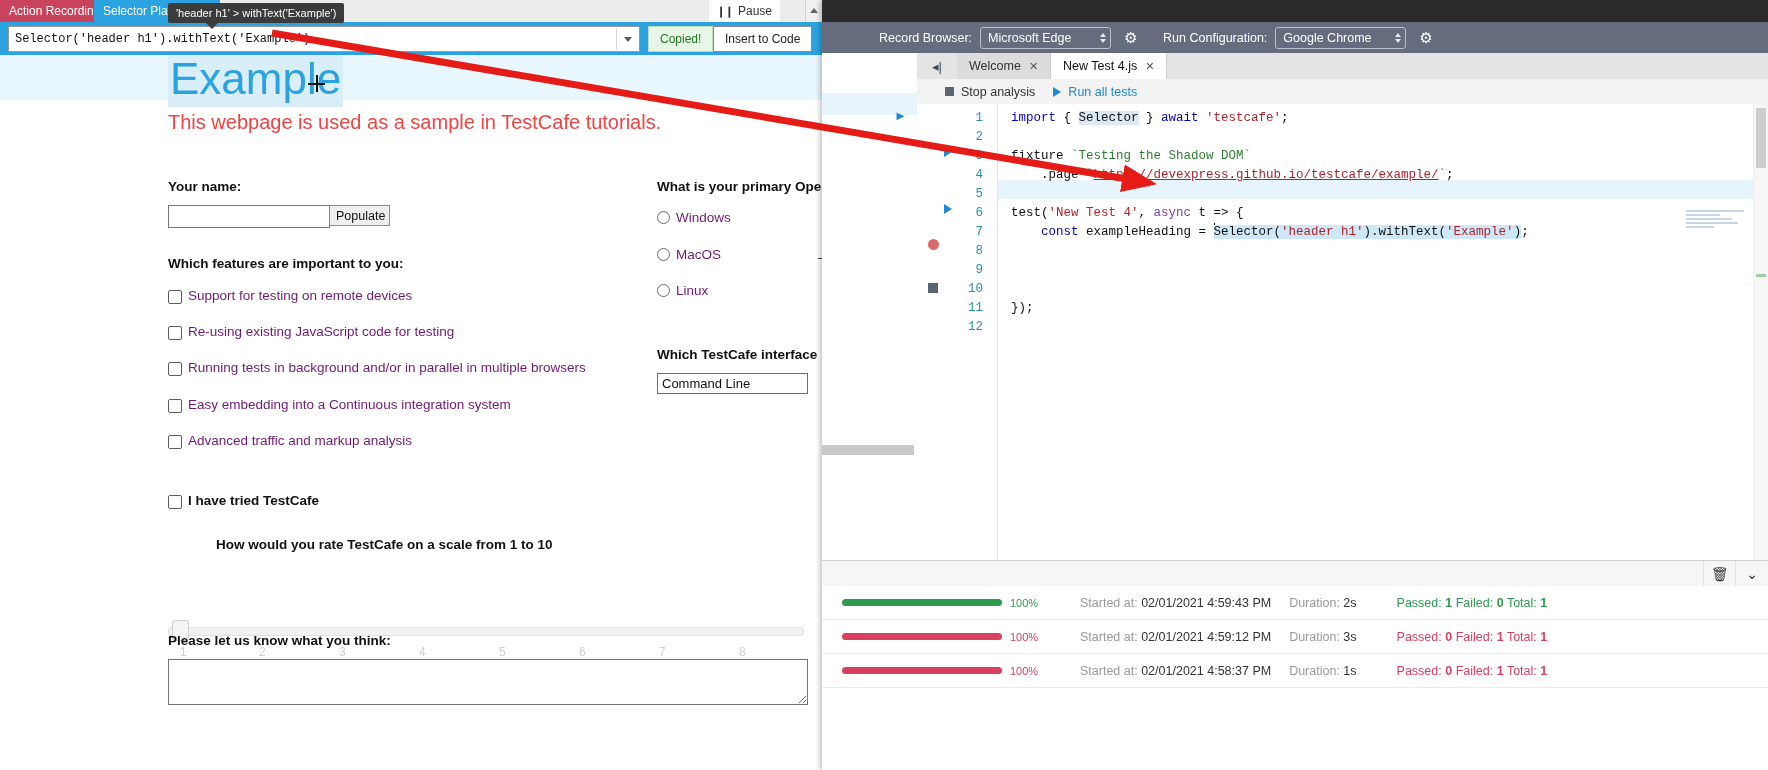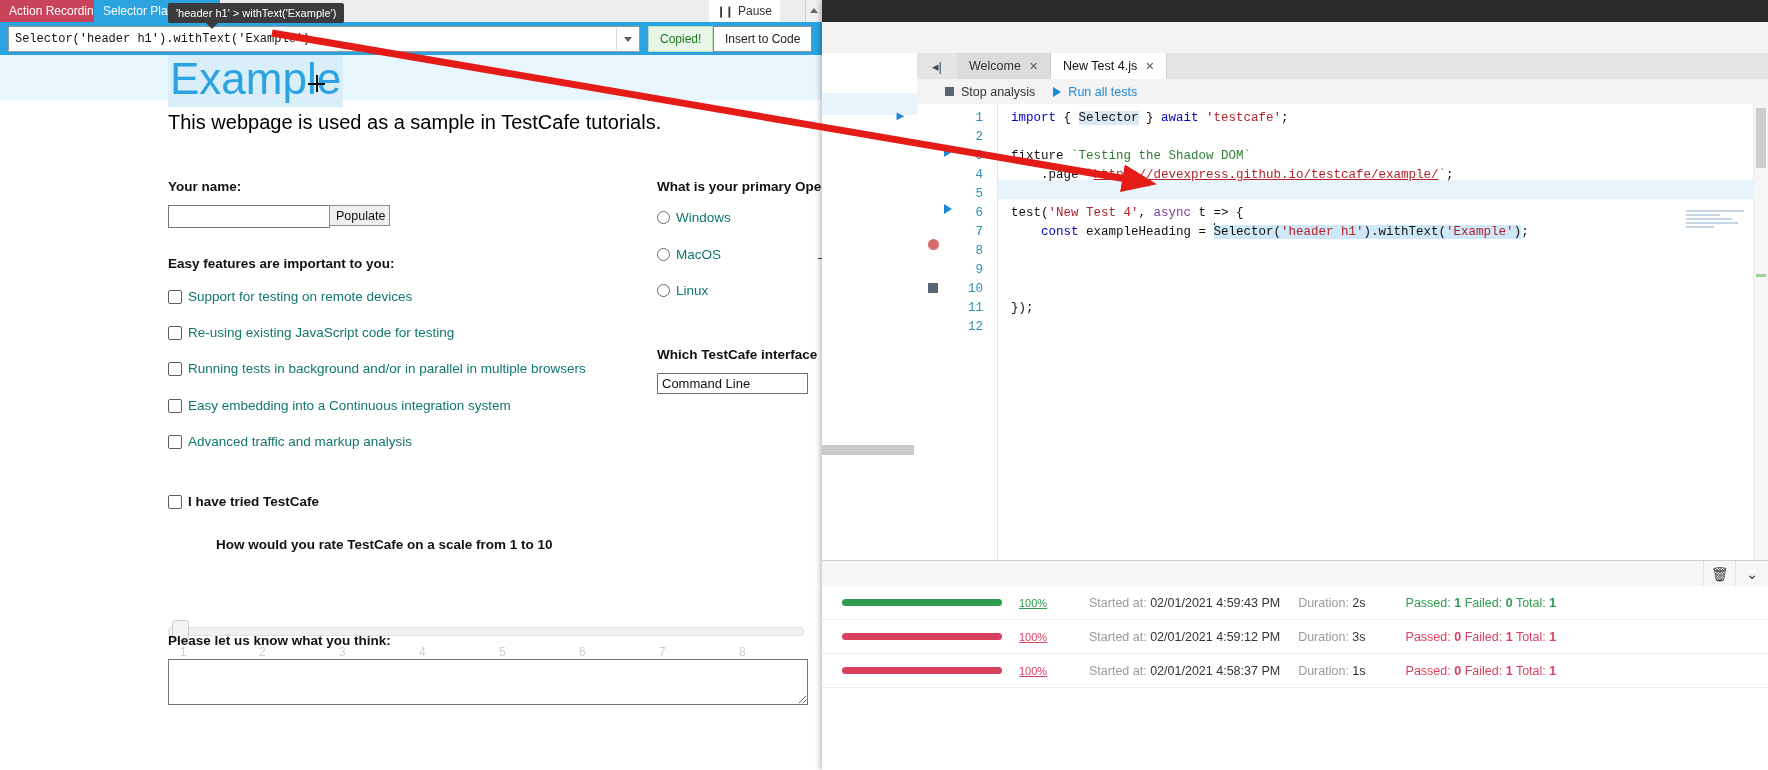--- a/index.html
+++ b/index.html
@@ -41,35 +41,35 @@
   .sel-caret i{width:0;height:0;border-left:4px solid transparent;border-right:4px solid transparent;border-top:5px solid #5c5c5c;display:block;}
   .btn-copied{position:absolute;left:648px;top:4px;height:24px;line-height:24px;padding:0 11px;background:#e7f6e7;border:1px solid #b9dcb9;color:#1f7a1f;font-size:12px;}
   .btn-insert{position:absolute;left:713px;top:4px;height:24px;line-height:24px;padding:0 11px;background:#fff;border:1px solid #8c8c8c;color:#222;font-size:12px;}
   .sel-scroll{position:absolute;right:0;top:22px;width:16px;height:33px;background:#f0f0f0;border-left:1px solid #cfcfcf;}
 
   
   .page-body{position:absolute;left:0;top:55px;width:822px;height:715px;background:#fff;overflow:hidden;}
   .hdr-band{position:absolute;left:0;top:0;width:822px;height:45px;background:#e8f6fd;}
   .hdr-h1{position:absolute;left:168px;top:-4px;font-size:44px;color:#2aa3e0;font-weight:400;line-height:56px;
           background:#d9eef9;padding:0 2px;}
-  .hdr-sub{position:absolute;left:168px;top:56px;font-size:20px;color:#000000;}
+  .hdr-sub{position:absolute;left:168px;top:56px;font-size:20px;color:#ef4444;}
   .cursor-cross{position:absolute;left:308px;top:75px;width:17px;height:17px;z-index:25;}
   .cursor-cross:before,.cursor-cross:after{content:"";position:absolute;background:#111;}
   .cursor-cross:before{left:8px;top:0;width:1.6px;height:17px;}
   .cursor-cross:after{top:8px;left:0;height:1.6px;width:17px;}
 
   .lbl-bold{font-size:13.5px;font-weight:bold;color:#111;}
-  .lbl-norm{font-size:13.5px;color:#0f766e;}
+  .lbl-norm{font-size:13.5px;color:#701a75;}
 
   .fld-name-label{position:absolute;left:168px;top:124px;}
   .name-input{position:absolute;left:168px;top:150px;width:156px;height:19px;border:1px solid #767676;background:#fff;}
   .populate-btn{position:absolute;left:329px;top:150px;width:61px;height:21px;background:#efefef;border:1px solid #8d8d8d;font-size:12.5px;color:#111;}
 
   .feat-title{position:absolute;left:168px;top:201px;}
-  .chk-row{position:absolute;left:168px;display:flex;align-items:center;gap:6px;}
+  .chk-row{position:absolute;left:168px;display:flex;align-items:flex-start;gap:6px;}
   .chk-box{width:12px;height:12px;border:1px solid #5d5d5d;background:#fff;border-radius:2px;flex:none;margin-top:2px;}
 
   .rate-title{position:absolute;left:168px;top:482px;margin-left:48px;}
   .slider-track{position:absolute;left:168px;top:572px;width:634px;height:7px;background:#f1f1f1;border:1px solid #e2e2e2;border-radius:3px;}
   .slider-handle{position:absolute;left:172px;top:565px;width:15px;height:19px;background:#f4f4f4;border:1px solid #cfcfcf;border-radius:3px;}
   .slider-ticks{position:absolute;left:168px;top:590px;width:634px;height:18px;}
   .slider-ticks span{position:absolute;font-size:12px;color:#d0d0d0;}
 
   .think-title{position:absolute;left:168px;top:578px;}
   .think-box{position:absolute;left:168px;top:604px;width:634px;height:40px;border:1px solid #767676;background:#fff;}
@@ -152,21 +152,21 @@
   .minimap div{height:2px;margin-bottom:2px;background:#9bb5cf;}
   .ed-scroll{position:absolute;right:0;top:104px;width:14px;height:456px;background:#f6f6f6;border-left:1px solid #ececec;}
   .ed-scroll .thumb{position:absolute;left:2px;top:4px;width:10px;height:60px;background:#cdcdcd;}
   .ed-scroll .mark{position:absolute;left:2px;top:170px;width:10px;height:3px;background:#9ad29a;}
 
   .results-toolbar{position:absolute;left:0;top:560px;width:946px;height:26px;background:#f6f6f6;border-top:1px solid #d0d0d0;border-bottom:1px solid #e2e2e2;}
   .rt-btn{position:absolute;top:0;width:32px;height:26px;display:flex;align-items:center;justify-content:center;border-left:1px solid #e2e2e2;font-size:14px;color:#333;}
   .results{position:absolute;left:0;top:586px;width:946px;height:184px;background:#fff;}
   .res-row{position:relative;height:33px;border-bottom:1px solid #ececec;display:flex;align-items:center;font-size:12.5px;}
   .res-bar{width:160px;height:7px;border-radius:4px;margin-left:20px;}
-  .res-pct{width:52px;margin-left:17px;font-size:11px;text-decoration:underline;}
+  .res-pct{width:52px;margin-left:8px;font-size:11px;}
   .res-meta{color:#9a9a9a;margin-left:18px;}
   .res-meta b{color:#333;font-weight:normal;}
   .res-counts{margin-left:40px;}
 
   
   #annot{position:absolute;left:0;top:0;width:1768px;height:770px;z-index:60;pointer-events:none;}
 </style>
 </head>
 <body>
 
@@ -200,21 +200,21 @@
 
   <div class="page-body">
     <div class="hdr-band"></div>
     <div class="hdr-h1">Example</div>
     <div class="hdr-sub">This webpage is used as a sample in TestCafe tutorials.</div>
 
     <div class="lbl-bold fld-name-label">Your name:</div>
     <input class="name-input" type="text" value="" style="">
     <button class="populate-btn">Populate</button>
 
-    <div class="lbl-bold feat-title">Easy features are important to you:</div>
+    <div class="lbl-bold feat-title">Which features are important to you:</div>
 
     <div class="chk-row" style="top:233px">
       <span class="chk-box"></span>
       <span class="lbl-norm">Support for testing on remote devices</span>
     </div>
     <div class="chk-row" style="top:269px">
       <span class="chk-box"></span>
       <span class="lbl-norm">Re-using existing JavaScript code for testing</span>
     </div>
     <div class="chk-row" style="top:342px">
@@ -282,20 +282,40 @@
   <div class="page-vscroll">
     <div class="thumb"></div>
   </div>
 
   <div class="cursor-cross"></div>
 </div>
 
 <div id="ide">
   <div class="ide-titlebar"></div>
 
+  <div class="ide-toolbar">
+    <span class="tb-label" style="margin-left:57px">Record Browser:</span>
+    <span class="tb-select" style="margin-left:8px;width:118px">
+      <span>Microsoft Edge</span>
+      <span class="spin">
+          <i class="up"></i>
+          <i class="dn"></i>
+        </span>
+    </span>
+    <span class="gear" style="margin-left:13px"></span>
+    <span class="tb-label" style="margin-left:25px">Run Configuration:</span>
+    <span class="tb-select" style="margin-left:8px;width:118px">
+      <span>Google Chrome</span>
+      <span class="spin">
+          <i class="up"></i>
+          <i class="dn"></i>
+        </span>
+    </span>
+    <span class="gear" style="margin-left:13px"></span>
+  </div>
 
   <div class="ide-leftstrip">
     <div class="sub"></div>
     <div class="sub2"></div>
     <div class="strip-play">►</div>
     <div class="strip-scroll"></div>
   </div>
 
   <div class="tabstrip">
     <span class="collapse-ic">◂|</span>

